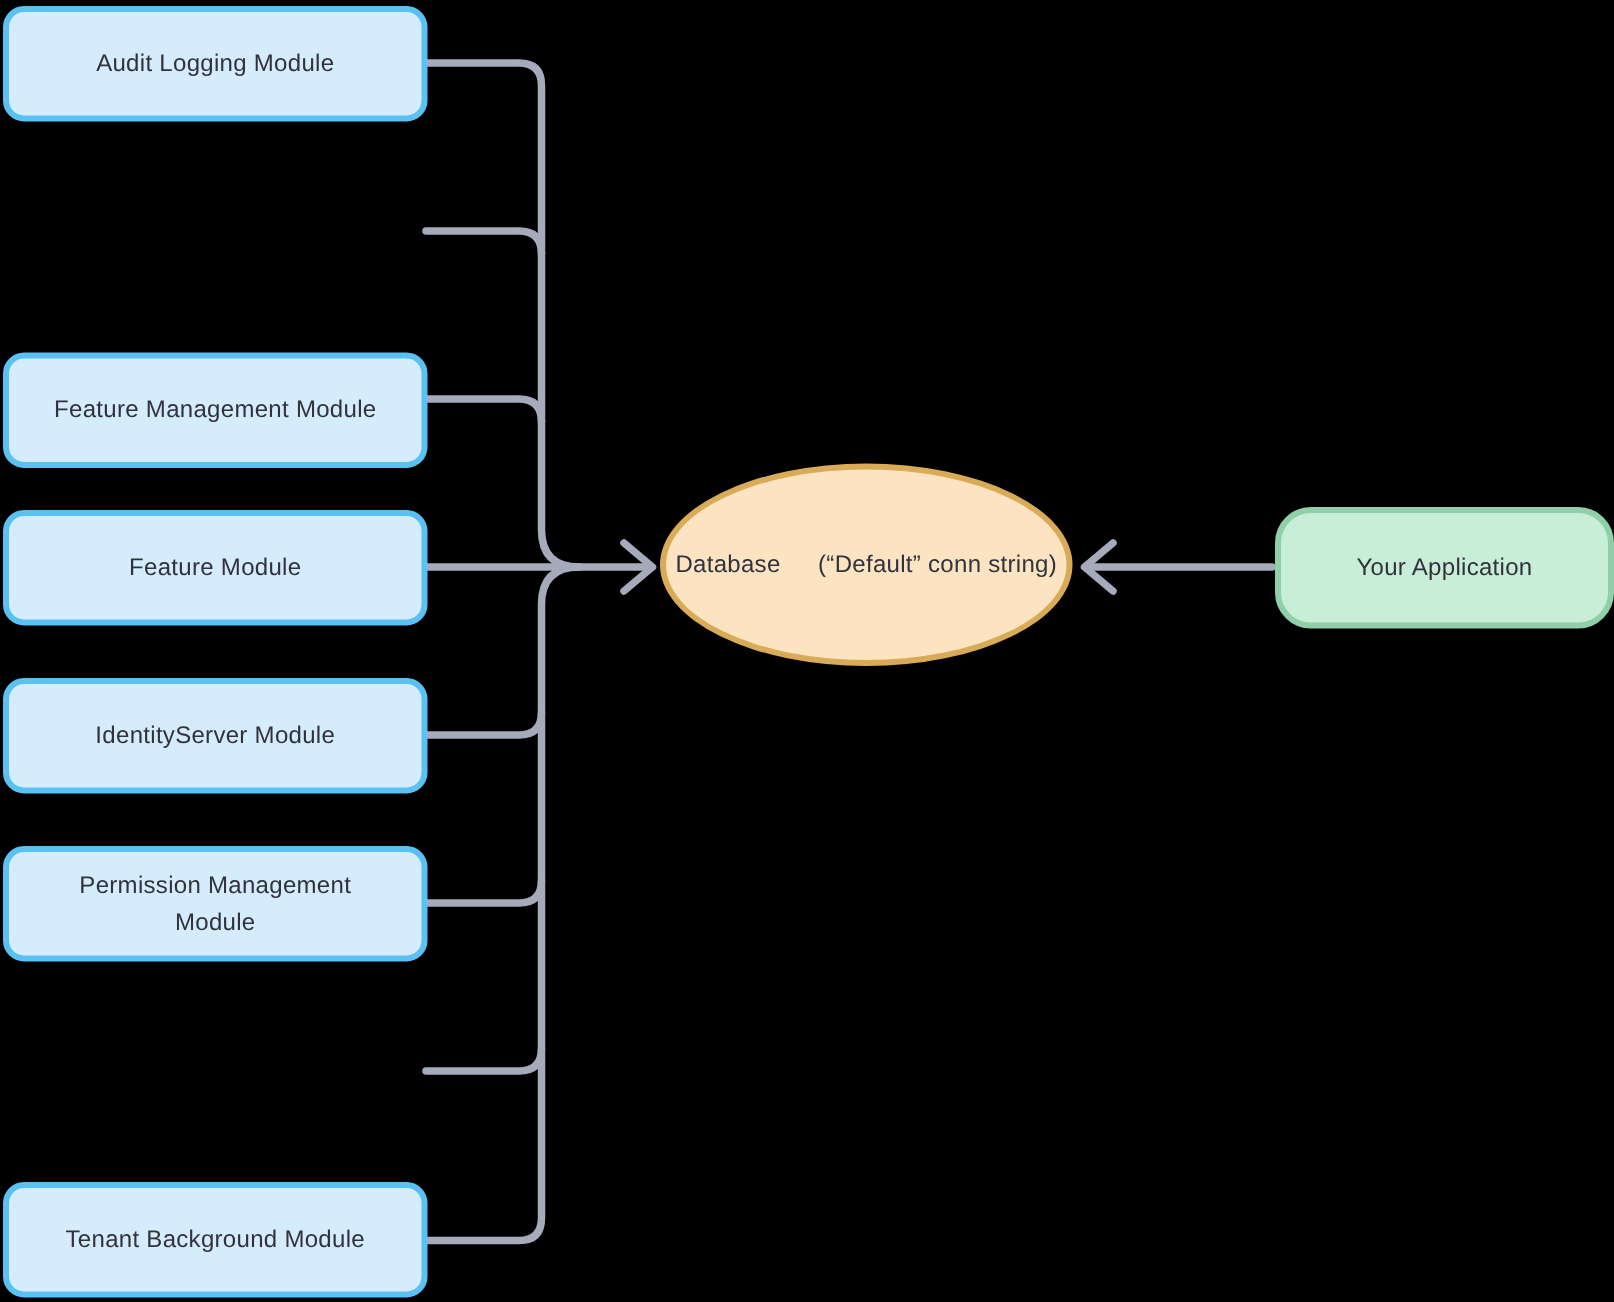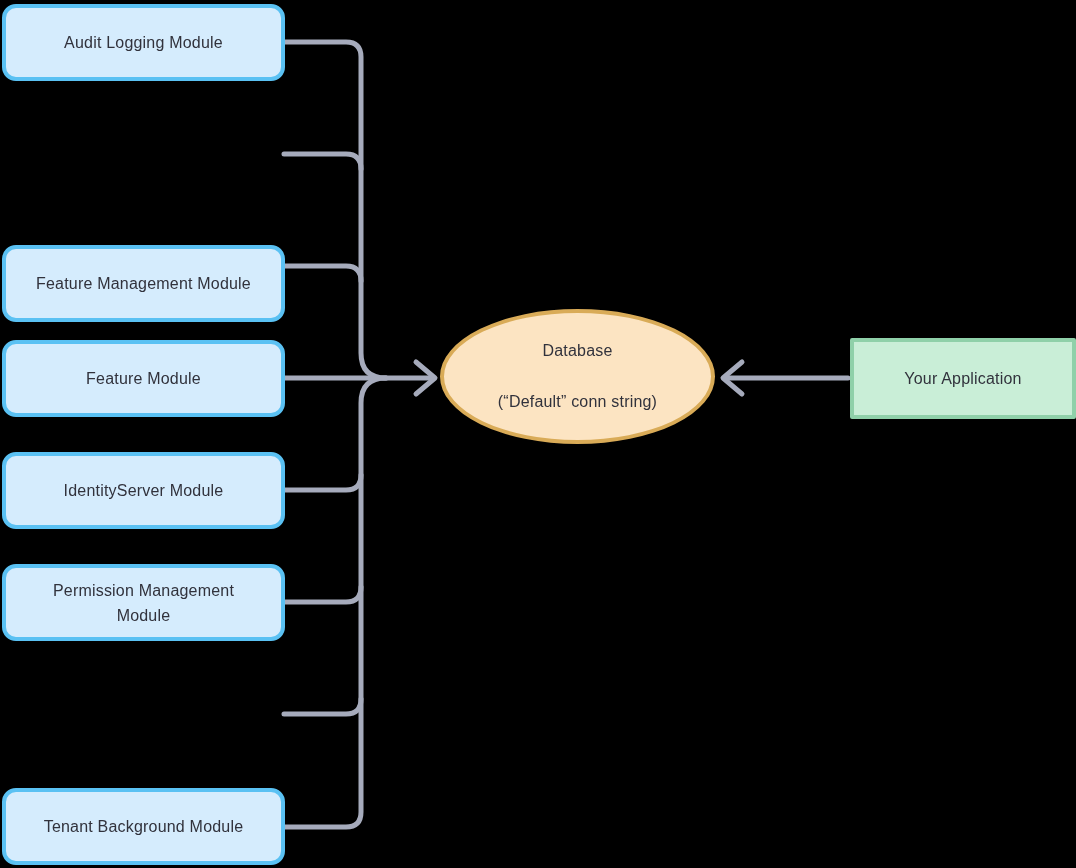--- a/index.html
+++ b/index.html
@@ -37,29 +37,29 @@
     border:4px solid var(--module-border,#5ac1f3);
     border-radius:14px;
     white-space:pre-line;
     line-height:25px;
   }
   .db-ellipse{
     left:440px;top:309px;width:275px;height:135px;
     background:var(--db-fill,#fce4c2);
     border:4px solid var(--db-border,#d9ab57);
     border-radius:50%;
-    flex-direction:column;
+    flex-direction:row;
     line-height:26px;
     gap:25px;
   }
   .app-box{
     left:850px;top:338px;width:226px;height:81px;
     background:var(--app-fill,#c9eed7);
     border:4px solid var(--app-border,#85cfa5);
-    border-radius:2px;
+    border-radius:24px;
   }
 </style>
 </head>
 <body>
 
 <div class="canvas">
 
   <svg class="connectors" viewBox="0 0 1076 868" xmlns="http://www.w3.org/2000/svg">
 
     <path class="wire" d="M284 42 H346 Q361 42 361 57 V353 Q361 378 386 378"></path>
@@ -73,21 +73,21 @@
     <path class="wire" d="M284 714 H346 Q361 714 361 699"></path>
 
     <path class="wire" d="M284 378 H432"></path>
     <polyline class="wire" points="416,362 435,378 416,394"></polyline>
 
     <path class="wire" d="M848 378 H726"></path>
     <polyline class="wire" points="742,362 723,378 742,394"></polyline>
   </svg>
 
   <div class="node module" style="top:4px">Audit Logging Module</div>
-  <div class="node module" style="top:245px">Feature Management Module</div>
+  <div class="node module" style="top:235px">Feature Management Module</div>
   <div class="node module" style="top:340px">Feature Module</div>
   <div class="node module" style="top:452px">IdentityServer Module</div>
   <div class="node module" style="top:564px">Permission Management
 Module</div>
   <div class="node module" style="top:788px">Tenant Background Module</div>
 
   <div class="node db-ellipse">
     <span>Database</span>
     <span>(“Default” conn string)</span>
   </div>

